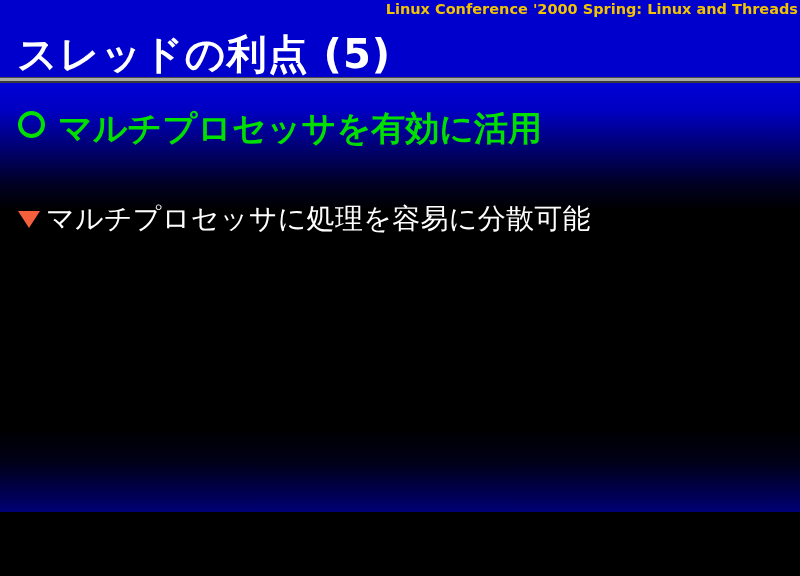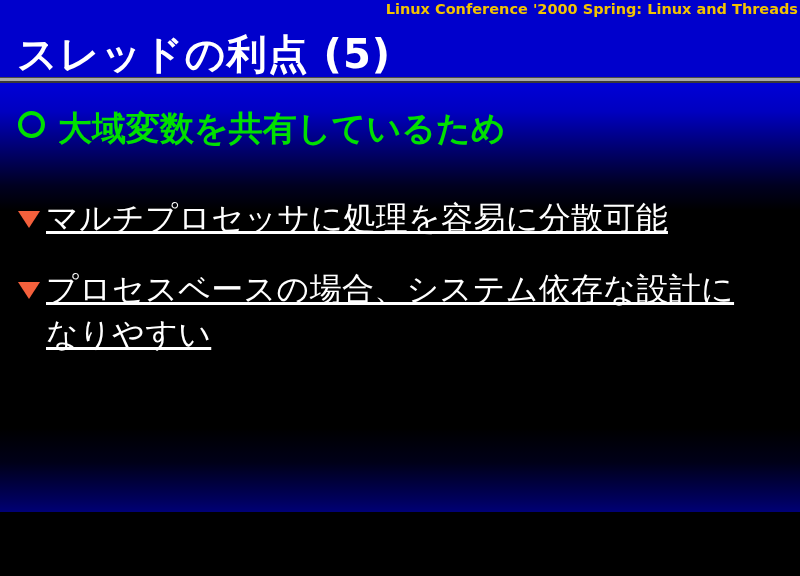--- a/index.html
+++ b/index.html
@@ -125,25 +125,24 @@
     position: absolute;
     left: 18px;
     top: 196px;
     width: 772px;
   }
   .bullet {
     position: relative;
     display: flex;
     align-items: flex-start;
     color: #ffffff;
-    font-size: 32px;
+    font-size: 28px;
     line-height: 45px;
     margin-bottom: 26px;
     letter-spacing: 0.3px;
-    text-decoration: underline;
   }
   .tri-marker {
     flex: 0 0 auto;
     width: 0;
     height: 0;
     border-left: 11px solid transparent;
     border-right: 11px solid transparent;
     border-top: 17px solid #f4603c;
     margin-right: 6px;
     margin-top: 15px;
@@ -167,32 +166,27 @@
   <div class="slide-title">スレッドの利点 (5)</div>
 
   <div class="divider">
     <div class="d-dark-top"></div>
     <div class="d-light"></div>
     <div class="d-dark-bot"></div>
   </div>
 
   <div class="section-head">
     <span class="circle-marker"></span>
-    <span>大域変数を共有しているため</span>
+    <span>マルチプロセッサを有効に活用</span>
   </div>
 
   <div class="bullets">
 
     <div class="bullet">
       <span class="tri-marker"></span>
       <span class="bullet-text">マルチプロセッサに処理を容易に分散可能</span>
     </div>
 
-    <div class="bullet">
-      <span class="tri-marker"></span>
-      <span class="bullet-text">プロセスベースの場合、システム依存な設計に
-なりやすい</span>
-    </div>
 
 
   </div>
 
 </div>
 
 </body></html>

